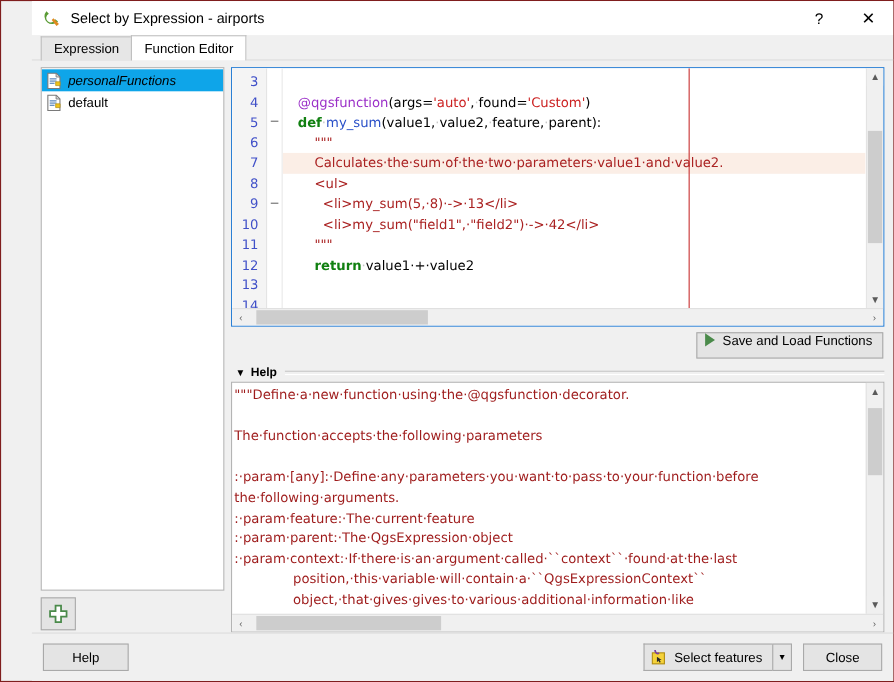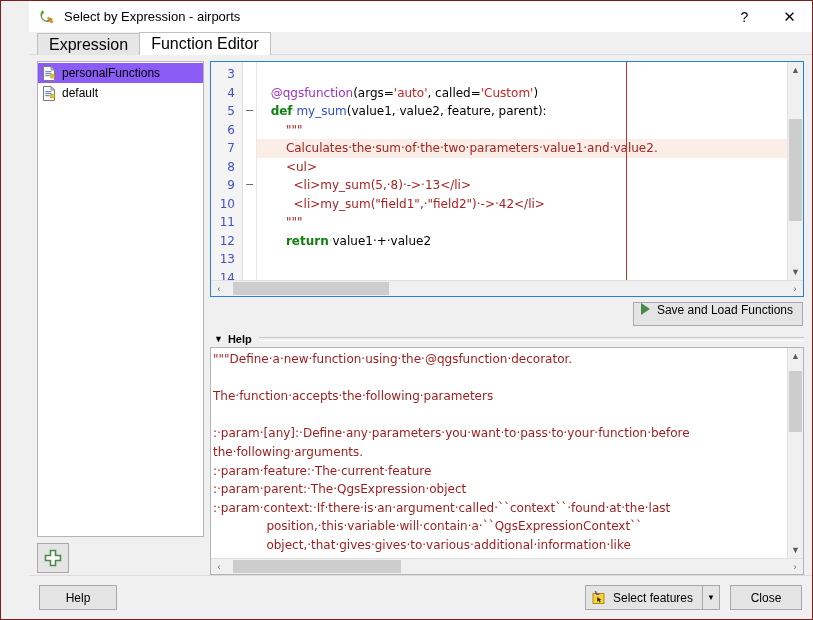--- a/index.html
+++ b/index.html
@@ -83,21 +83,21 @@
     content: "";
     position: absolute;
     left: 0; right: 0; bottom: 0;
     height: 1px;
     background: #dcdcdc;
   }
   .tab {
     height: 22px;
     line-height: 21px;
     padding: 0 11px;
-    font-size: 16px;
+    font-size: 12px;
     box-sizing: border-box;
     border: 1px solid #c0c0c0;
     border-bottom: none;
     background: #e6e6e6;
     color: #000;
     margin-right: -1px;
     position: relative;
     z-index: 1;
     white-space: nowrap;
   }
@@ -137,21 +137,21 @@
   }
   .fn-item {
     height: 20px;
     display: flex;
     align-items: center;
     padding-left: 4px;
     font-size: 12px;
     color: #000;
     box-sizing: border-box;
   }
-  .fn-item.selected { background: #8b5cf6; }
+  .fn-item.selected { background: #0ea5e9; font-style: italic; }
   .doc-icon {
     width: 14px; height: 15px;
     margin-right: 6px;
     flex: none;
   }
   #add-btn-row {
     margin-top: 6px;
     height: 32px;
   }
   #add-btn {
@@ -538,21 +538,21 @@
                 <div class="fold">−</div>
                 <div class="fold"></div>
                 <div class="fold"></div>
                 <div class="fold"></div>
                 <div class="fold"></div>
                 <div class="fold"></div>
               </div>
             <div id="codetext">
               <div id="margin-line"></div>
             <div class="cl">&nbsp;</div>
-                <div class="cl"><span class="tok-plain">  </span><span class="tok-dec">@qgsfunction</span><span class="tok-plain">(args=</span><span class="tok-str">'auto'</span><span class="tok-plain">,</span><span class="dot">·</span><span class="tok-plain">called=</span><span class="tok-str">'Custom'</span><span class="tok-plain">)</span></div>
+                <div class="cl"><span class="tok-plain">  </span><span class="tok-dec">@qgsfunction</span><span class="tok-plain">(args=</span><span class="tok-str">'auto'</span><span class="tok-plain">,</span><span class="dot">·</span><span class="tok-plain">found=</span><span class="tok-str">'Custom'</span><span class="tok-plain">)</span></div>
                 <div class="cl"><span class="tok-plain">  </span><span class="tok-kw">def</span><span class="dot">·</span><span class="tok-fn">my_sum</span><span class="tok-plain">(value1,</span><span class="dot">·</span><span class="tok-plain">value2,</span><span class="dot">·</span><span class="tok-plain">feature,</span><span class="dot">·</span><span class="tok-plain">parent):</span></div>
                 <div class="cl"><span class="tok-plain">      </span><span class="tok-doc">"""</span></div>
                 <div class="cl hl"><span class="tok-plain">      </span><span class="tok-doc">Calculates·the·sum·of·the·two·parameters·value1·and·value2.</span></div>
                 <div class="cl"><span class="tok-plain">      </span><span class="tok-doc">&lt;ul&gt;</span></div>
                 <div class="cl"><span class="tok-plain">        </span><span class="tok-doc">&lt;li&gt;my_sum(5,·8)·-&gt;·13&lt;/li&gt;</span></div>
                 <div class="cl"><span class="tok-plain">        </span><span class="tok-doc">&lt;li&gt;my_sum("field1",·"field2")·-&gt;·42&lt;/li&gt;</span></div>
                 <div class="cl"><span class="tok-plain">      </span><span class="tok-doc">"""</span></div>
                 <div class="cl"><span class="tok-plain">      </span><span class="tok-kw">return</span><span class="dot">·</span><span class="tok-plain">value1·+·value2</span></div>
               </div>
           </div>

